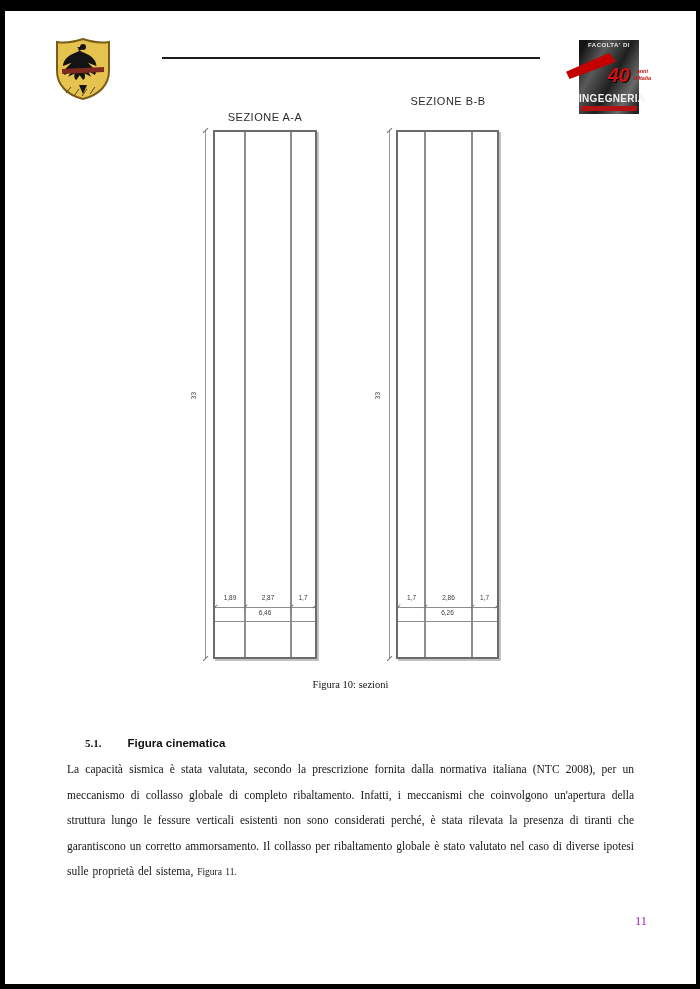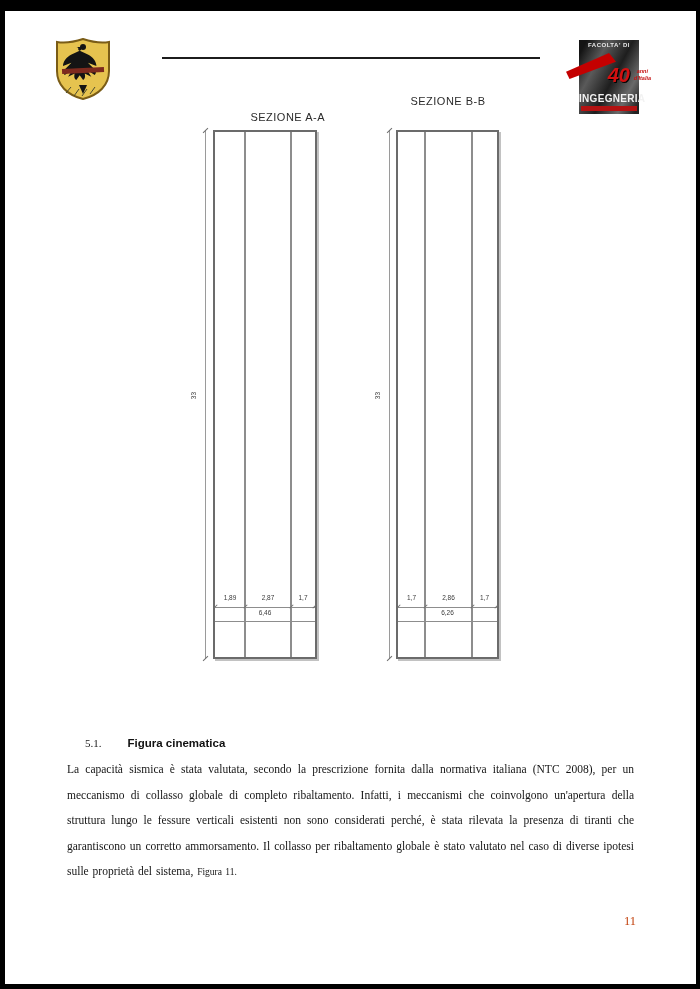--- a/index.html
+++ b/index.html
@@ -44,28 +44,28 @@
   .vline{position:absolute;width:1px;background:#9a9a9a;}
   .vdim{position:absolute;width:20px;text-align:center;font-family:"Liberation Sans", sans-serif;
         font-size:6.5px;color:#3a3a3a;transform:rotate(-90deg);}
   .tick{position:absolute;width:7px;height:1px;background:#6f6f6f;transform:rotate(-45deg);}
   .tick-s{position:absolute;width:5px;height:1px;background:#6f6f6f;transform:rotate(-45deg);}
 
   .fig-caption{position:absolute;left:0;right:0;top:668px;text-align:center;font-size:10.5px;color:#111;}
 
   
   .sec-head{position:absolute;left:80px;top:726px;font-size:11.5px;}
-  .sec-head .num{font-weight:normal;font-size:11px;}
+  .sec-head .num{font-weight:bold;font-size:11px;}
   .sec-head .ttl{font-family:"Liberation Sans", sans-serif;font-weight:bold;font-size:11.5px;
                  margin-left:26px;color:#111;}
   .bodytext{position:absolute;left:62px;top:746px;width:567px;font-size:11.5px;line-height:25.6px;
             text-align:justify;word-spacing:1px;color:#151515;}
   .bodytext p{margin:0;}
   .figref{font-size:9.5px;margin-top:48px;}
-  .pageno{position:absolute;right:60px;top:903px;font-size:12.5px;color:#c2410c;}
+  .pageno{position:absolute;right:49px;top:903px;font-size:12.5px;color:#a21caf;}
 </style>
 </head>
 <body>
 
 <div class="page">
 
   <svg class="crest" viewBox="0 0 56 64">
     <path d="M28 2 C19 5 8 6 2 5 L2 34 C2 48 12 58 28 62 C44 58 54 48 54 34 L54 5 C48 6 37 5 28 2 Z" fill="#e6c34f" stroke="#7a5c16" stroke-width="2"></path>
     <g>
       <circle cx="28" cy="10" r="3" fill="#141414"></circle>
@@ -81,21 +81,21 @@
   <div class="flogo">
     <div class="flogo-swoosh"></div>
     <div class="flogo-top">FACOLTA' DI</div>
     <div class="flogo-40">40</div>
     <div class="flogo-anni">anni</div>
     <div class="flogo-italia">d'Italia</div>
     <div class="flogo-ing">INGEGNERIA</div>
     <div class="flogo-strip"></div>
   </div>
 
-  <div class="sec-title" style="left:200px;top:100px;text-align:right;">SEZIONE A-A</div>
+  <div class="sec-title" style="left:200px;top:100px;">SEZIONE A-A</div>
 
   <div class="vline" style="left:200px;top:119px;height:529px;"></div>
   <div class="tick" style="left:197px;top:119px;"></div>
   <div class="tick" style="left:197px;top:647px;"></div>
   <div class="vdim" style="left:178px;top:381px;">33</div>
 
   <div class="sec-rect" style="left:208px;top:119px;width:104px;height:529px;">
     <div class="divider" style="left:29px;"></div>
     <div class="divider" style="left:75px;"></div>
     <div class="hline" style="top:475px;"></div>
@@ -125,20 +125,21 @@
     <div class="tick-s" style="left:-2px;top:474px;"></div>
     <div class="tick-s" style="left:25px;top:474px;"></div>
     <div class="tick-s" style="left:72px;top:474px;"></div>
     <div class="tick-s" style="left:96px;top:474px;"></div>
     <div class="dim" style="left:0;width:27px;top:462px;">1,7</div>
     <div class="dim" style="left:27px;width:47px;top:462px;">2,86</div>
     <div class="dim" style="left:74px;width:25px;top:462px;">1,7</div>
     <div class="dim" style="left:0;right:0;top:477px;">6,26</div>
   </div>
 
+  <div class="fig-caption">Figura 10: sezioni</div>
 
   <div class="sec-head">
     <span class="num">5.1.</span><span class="ttl">Figura cinematica</span>
   </div>
 
   <div class="bodytext">
     <p><span>La capacità sismica è stata valutata, secondo la prescrizione fornita dalla normativa italiana (NTC 2008), per un meccanismo di collasso globale di completo ribaltamento. Infatti, i meccanismi che coinvolgono un'apertura della struttura lungo le fessure verticali esistenti non sono considerati perché, è stata rilevata la presenza di tiranti che garantiscono un corretto ammorsamento. Il collasso per ribaltamento globale è stato valutato nel caso di diverse ipotesi sulle proprietà del sistema, </span><span class="figref">Figura 11.</span></p>
   </div>
 
   <div class="pageno">11</div>

